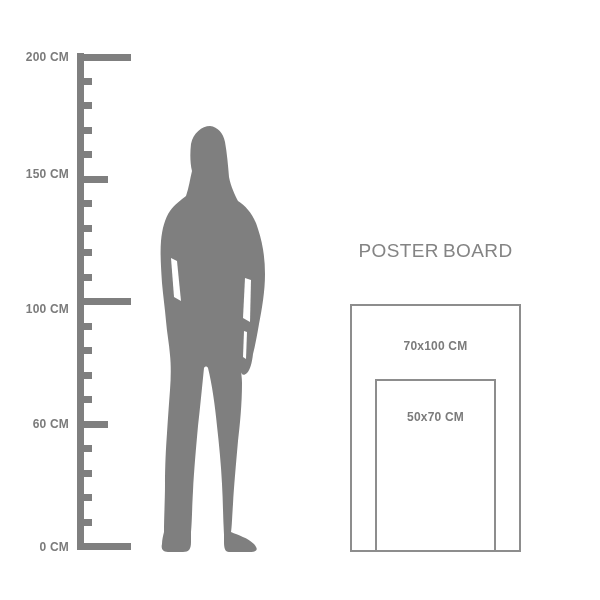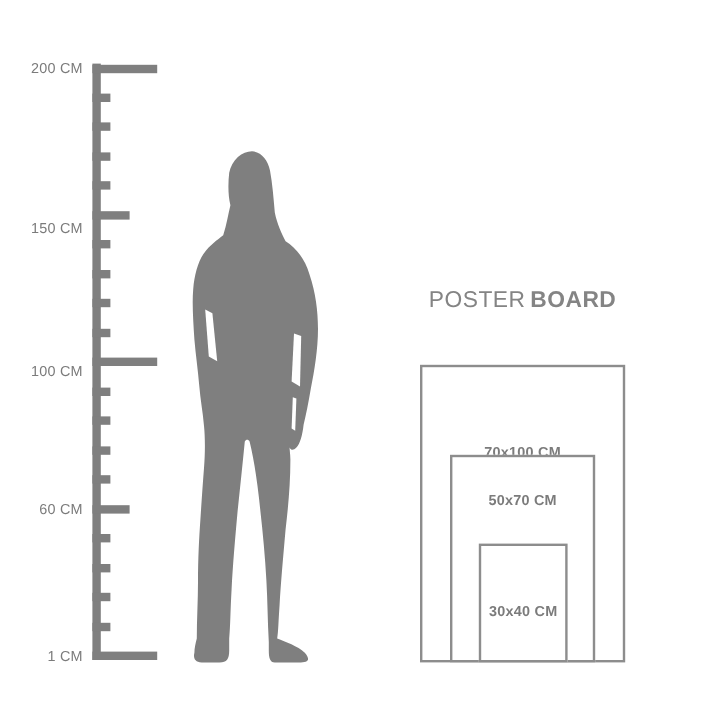--- a/index.html
+++ b/index.html
@@ -14,78 +14,78 @@
     overflow:hidden;font-family:"Liberation Sans",sans-serif;
   }
   
   .ruler-bar{position:absolute;left:77px;top:53px;width:7px;height:497px;background:var(--shape);}
   .tick{position:absolute;left:77px;height:7px;background:var(--shape);}
   .tick.minor{width:15px;}
   .tick.medium{width:31px;}
   .tick.major{width:54px;}
   .tick-label{
     position:absolute;left:0;width:69px;height:16px;line-height:16px;
-    text-align:right;font-size:12px;font-weight:normal;color:var(--text);
+    text-align:right;font-size:12px;font-weight:bold;color:var(--text);
     letter-spacing:0.2px;white-space:nowrap;
   }
   
   .silhouette{position:absolute;left:158px;top:125px;width:108px;height:428px;}
   
   .poster-title{
     position:absolute;left:340px;top:241px;width:191px;text-align:center;
     font-size:19px;line-height:19px;color:var(--title);letter-spacing:0.4px;white-space:nowrap;
   }
   .poster-title .regular{font-weight:400;margin-right:4px;}
-  .poster-title .bold{font-weight:700;text-align:right;}
+  .poster-title .bold{font-weight:400;text-align:right;}
   .board{position:absolute;background:#fff;border:2px solid var(--border);box-sizing:border-box;}
   .board-70x100{left:350px;top:304px;width:171px;height:248px;}
   .board-50x70{left:375px;top:379px;width:121px;height:173px;}
   .board-30x40{left:399px;top:453px;width:74px;height:99px;}
   .board-label{
     position:absolute;left:0;width:100%;text-align:center;
     font-size:12px;font-weight:bold;color:var(--text);letter-spacing:0.2px;white-space:nowrap;
   }
-  .board-70x100 .board-label{top:33px;margin-top:31px;}
+  .board-70x100 .board-label{top:33px;}
   .board-50x70 .board-label{top:29px;}
   .board-30x40 .board-label{top:47px;}
 </style>
 </head>
 <body>
 
 <div class="stage">
 
   <div>
     <div class="ruler-bar"></div>
     <div id="ruler-ticks">
         <div class="tick major" style="top: 53.5px;"></div>
         <div class="tick-label" style="top: 49px;">200 CM</div>
         <div class="tick minor" style="top: 77.975px;"></div>
         <div class="tick minor" style="top: 102.45px;"></div>
         <div class="tick minor" style="top: 126.925px;"></div>
         <div class="tick minor" style="top: 151.4px;"></div>
         <div class="tick medium" style="top: 175.875px;"></div>
-        <div class="tick-label" style="top: 182px;">150 CM</div>
+        <div class="tick-label" style="top: 166px;">150 CM</div>
         <div class="tick minor" style="top: 200.35px;"></div>
         <div class="tick minor" style="top: 224.825px;"></div>
         <div class="tick minor" style="top: 249.3px;"></div>
         <div class="tick minor" style="top: 273.775px;"></div>
         <div class="tick major" style="top: 298.25px;"></div>
         <div class="tick-label" style="top: 301px;">100 CM</div>
         <div class="tick minor" style="top: 322.725px;"></div>
         <div class="tick minor" style="top: 347.2px;"></div>
         <div class="tick minor" style="top: 371.675px;"></div>
         <div class="tick minor" style="top: 396.15px;"></div>
         <div class="tick medium" style="top: 420.625px;"></div>
         <div class="tick-label" style="top: 416.125px;">60 CM</div>
         <div class="tick minor" style="top: 445.1px;"></div>
         <div class="tick minor" style="top: 469.575px;"></div>
         <div class="tick minor" style="top: 494.05px;"></div>
         <div class="tick minor" style="top: 518.525px;"></div>
         <div class="tick major" style="top: 543px;"></div>
-        <div class="tick-label" style="top: 538.5px;">1 CM</div>
+        <div class="tick-label" style="top: 538.5px;">0 CM</div>
       </div>
   </div>
 
   <svg class="silhouette" viewBox="0 0 108 428" aria-hidden="true">
     <path style="fill:var(--shape)" d="
       M52,1
       C60,2 65,8 67,17
       C69,28 70,40 71,52
       C73,62 77,70 80,76
       C88,81 96,90 100,104
@@ -135,17 +135,14 @@
   <div class="poster-title">
     <span class="regular">POSTER</span><span class="bold">BOARD</span>
   </div>
 
   <div class="board board-70x100">
     <div class="board-label">70x100 CM</div>
   </div>
   <div class="board board-50x70">
     <div class="board-label">50x70 CM</div>
   </div>
-  <div class="board board-30x40">
-    <div class="board-label">30x40 CM</div>
-  </div>
 
 </div>
 
 </body></html>

